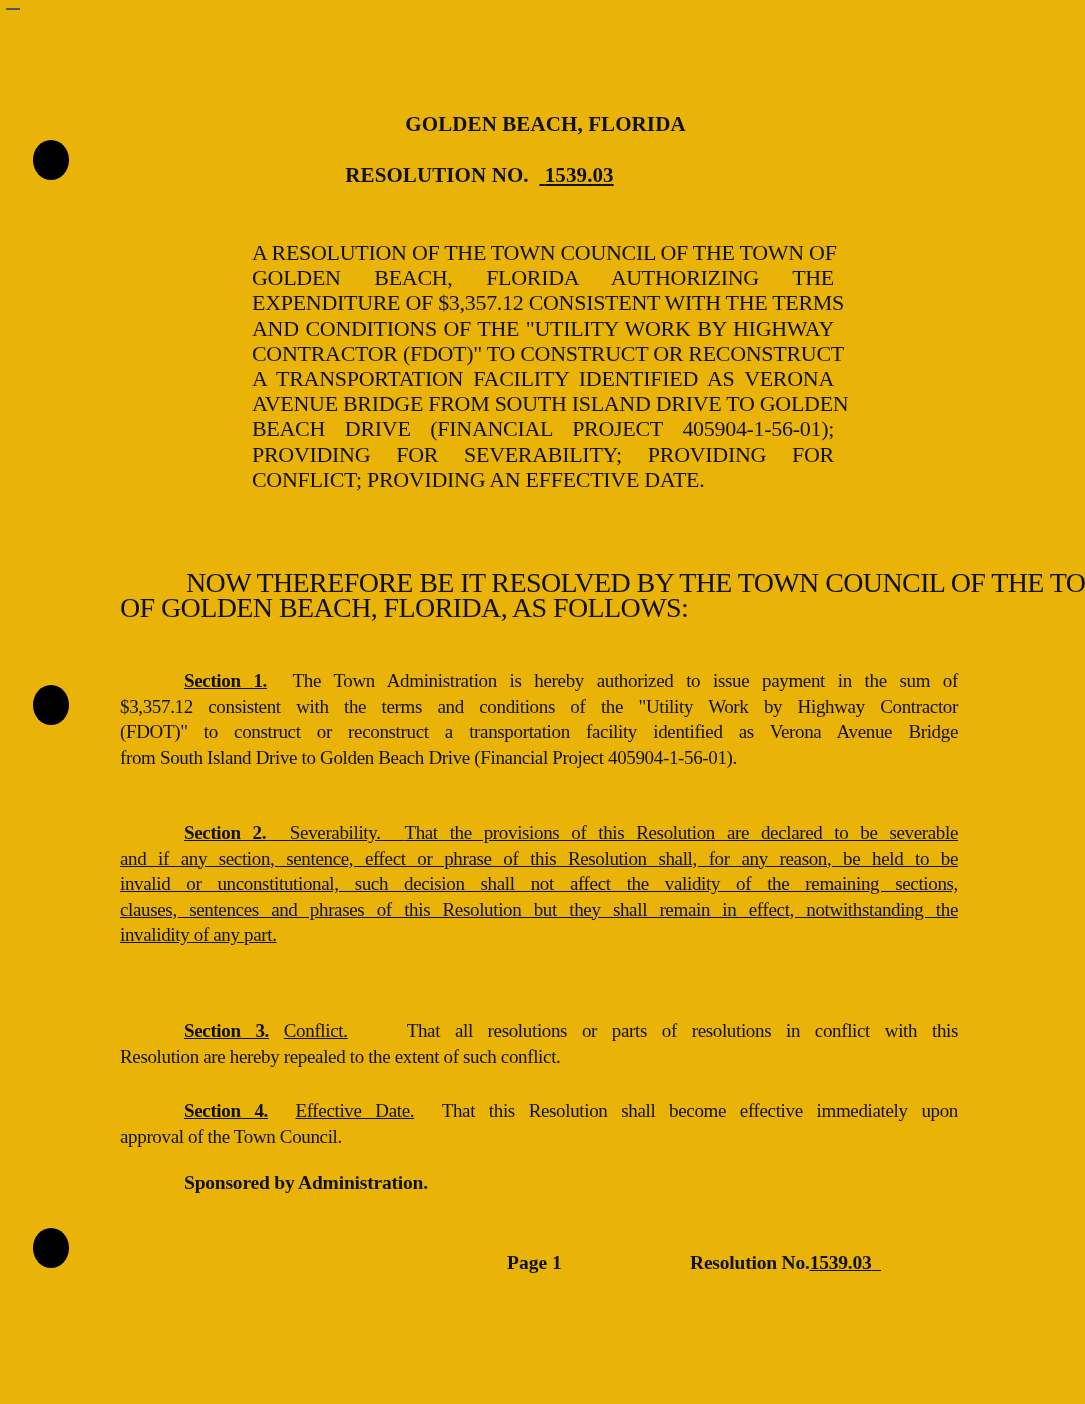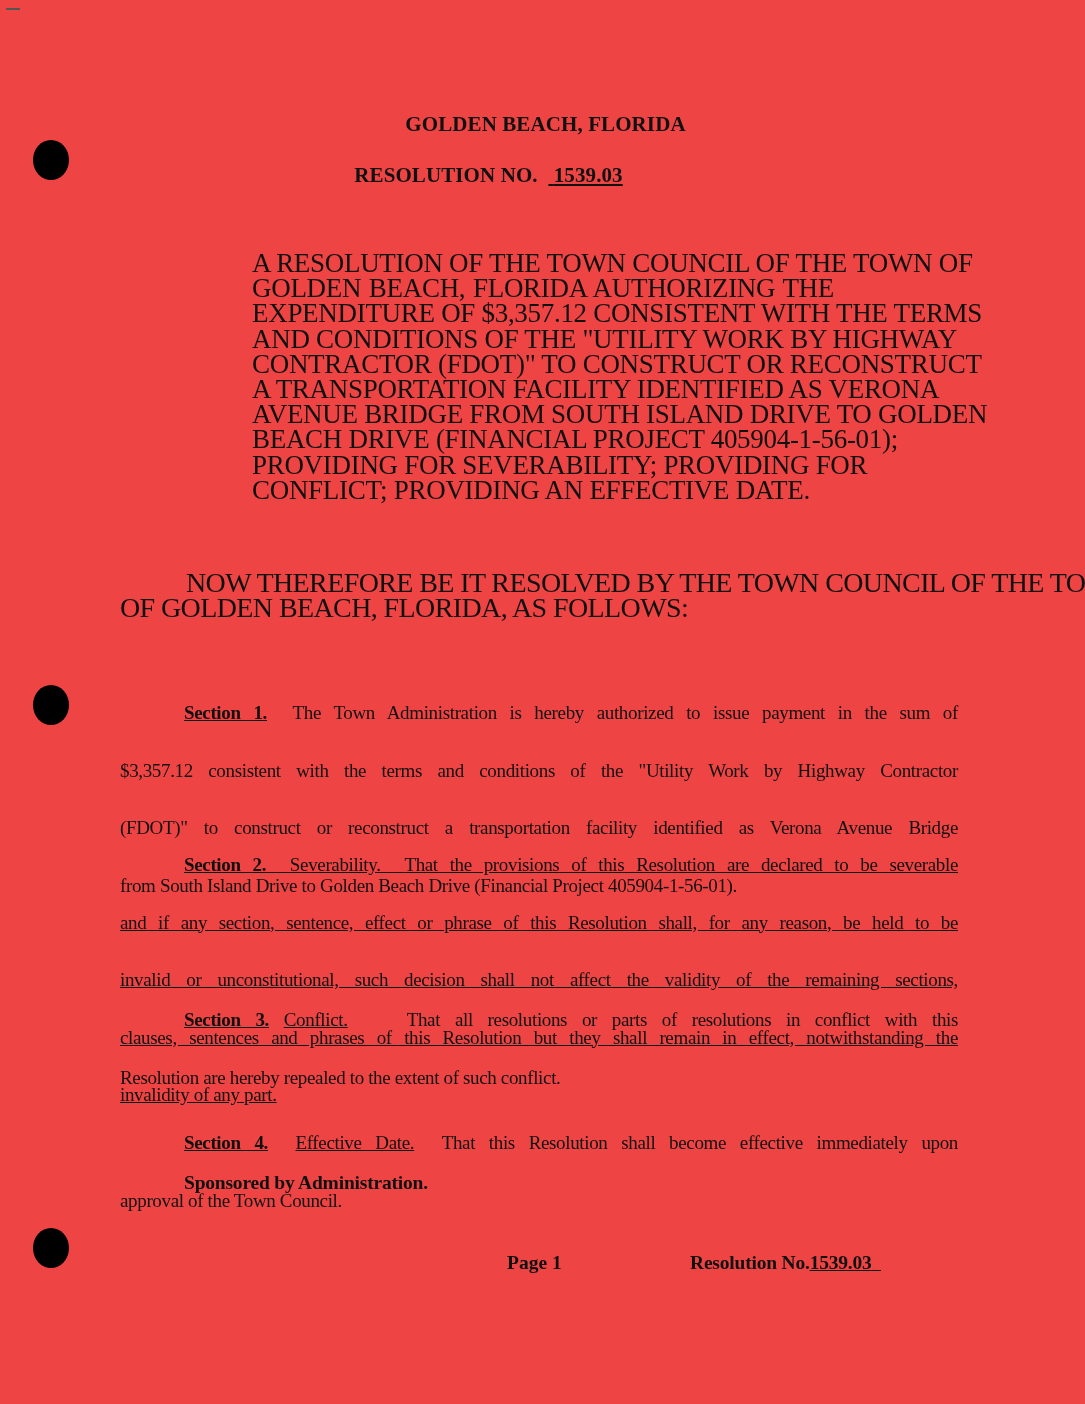--- a/index.html
+++ b/index.html
@@ -13,53 +13,53 @@
       position: relative;
       overflow: hidden;
       font-family: "Liberation Serif", "DejaVu Serif", serif;
       color: #111111;
     }
     .page {
       position: absolute;
       left: 0; top: 0;
       width: 1085px;
       height: 1404px;
-      background: #ef4444;
+      background: #eab308;
     }
     .punch-hole {
       position: absolute;
       width: 36px;
       height: 40px;
       border-radius: 50%;
       background: #000000;
     }
     .scan-mark {
       position: absolute;
       height: 2px;
       background: #555;
     }
     .heading {
       position: absolute;
-      left: 13px;
+      left: 4px;
       width: 951px;
       text-align: center;
       font-weight: bold;
       font-size: 21px;
       letter-spacing: 0.1px;
     }
     .heading.town { top: 112px; left: 1px; width: 1085px; padding-left: 2px;}
     .heading.resno { top: 163px; }
     .heading .u { text-decoration: underline; }
 
     .title-block {
       position: absolute;
       left: 252px;
-      top: 251px;
+      top: 240px;
       width: 582px;
-      font-size: 27px;
+      font-size: 22px;
       line-height: 25.2px;
       text-align: justify;
       text-align-last: left;
       letter-spacing: -0.3px;
     }
     .title-block .line {
       display: block;
       text-align: justify;
       text-align-last: justify;
       white-space: nowrap;
@@ -87,34 +87,33 @@
       width: 838px;
       font-size: 19px;
       line-height: 25.5px;
       letter-spacing: -0.35px;
     }
     .section .line {
       display: block;
       white-space: nowrap;
       text-align: justify;
       text-align-last: justify;
-      margin-top: 32px;
     }
     .section .line.indent { padding-left: 64px; }
     .section .line.last { text-align-last: left; }
     .section .sec-label {
       font-weight: bold;
       text-decoration: underline;
     }
     .section .sec-title {
       text-decoration: underline;
     }
     .sec1 { top: 668px; }
     .sec2 { top: 820px; text-decoration: underline; }
-    .sec3 { top: 975px; }
+    .sec3 { top: 1018px; }
     .sec4 { top: 1098px; }
 
     .sponsor {
       position: absolute;
       left: 184px;
       top: 1172px;
       font-size: 19.5px;
       font-weight: bold;
       letter-spacing: -0.2px;
       text-align: right;

